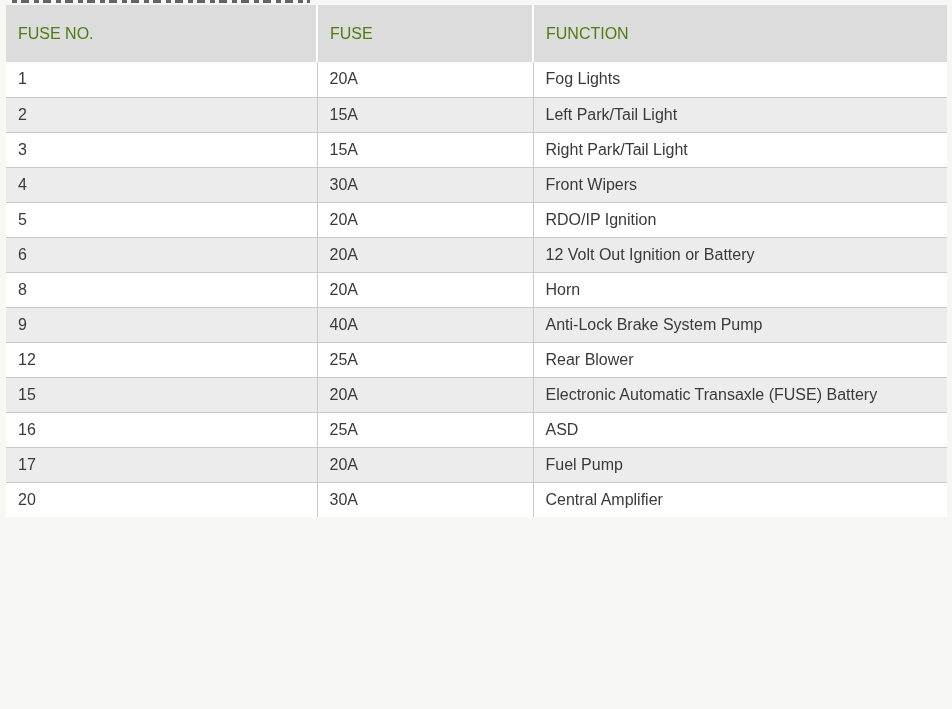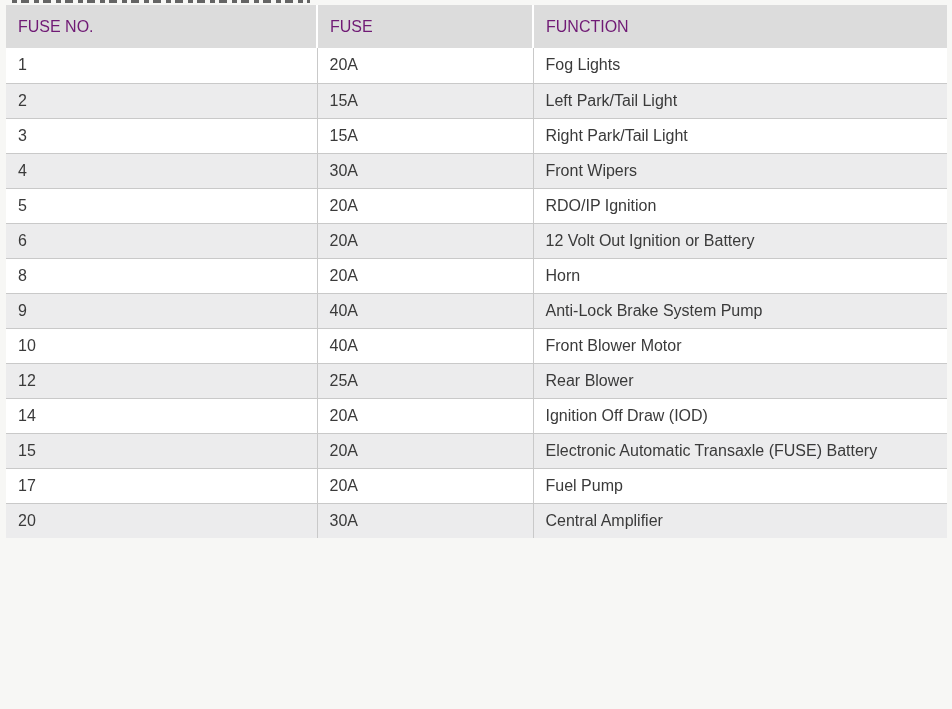--- a/index.html
+++ b/index.html
@@ -48,27 +48,27 @@
     width: 941px;
     border-collapse: collapse;
     table-layout: fixed;
   }
   col.c-fuse { width: 311px; }
   col.c-amps { width: 216px; }
   col.c-func { width: 414px; }
 
   thead th {
     background: var(--header-bg);
-    height: 43px;
+    height: 57px;
     font-weight: normal;
     text-align: left;
     padding: 0 10px 0 12px;
     white-space: nowrap;
     overflow: hidden;
-    color: #701a75;
+    color: #4d7c0f;
   }
   thead th + th {
     border-left: 2px solid var(--header-divider);
   }
   tbody td {
     background: #ffffff;
     height: 35px;
     padding: 0 10px 0 12px;
     white-space: nowrap;
     overflow: hidden;
@@ -144,46 +144,41 @@
     <td>20A</td>
     <td>Horn</td>
   </tr>
 
   <tr>
     <td>9</td>
     <td>40A</td>
     <td>Anti-Lock Brake System Pump</td>
   </tr>
 
-  <tr>
-    <td>10</td>
-    <td>40A</td>
-    <td>Front Blower Motor</td>
-  </tr>
 
 
   <tr>
     <td>12</td>
     <td>25A</td>
     <td>Rear Blower</td>
   </tr>
 
 
-  <tr>
-    <td>14</td>
-    <td>20A</td>
-    <td>Ignition Off Draw (IOD)</td>
-  </tr>
 
   <tr>
     <td>15</td>
     <td>20A</td>
     <td>Electronic Automatic Transaxle (FUSE) Battery</td>
   </tr>
 
+  <tr>
+    <td>16</td>
+    <td>25A</td>
+    <td>ASD</td>
+  </tr>
 
   <tr>
     <td>17</td>
     <td>20A</td>
     <td>Fuel Pump</td>
   </tr>
 
 
 
   <tr>

